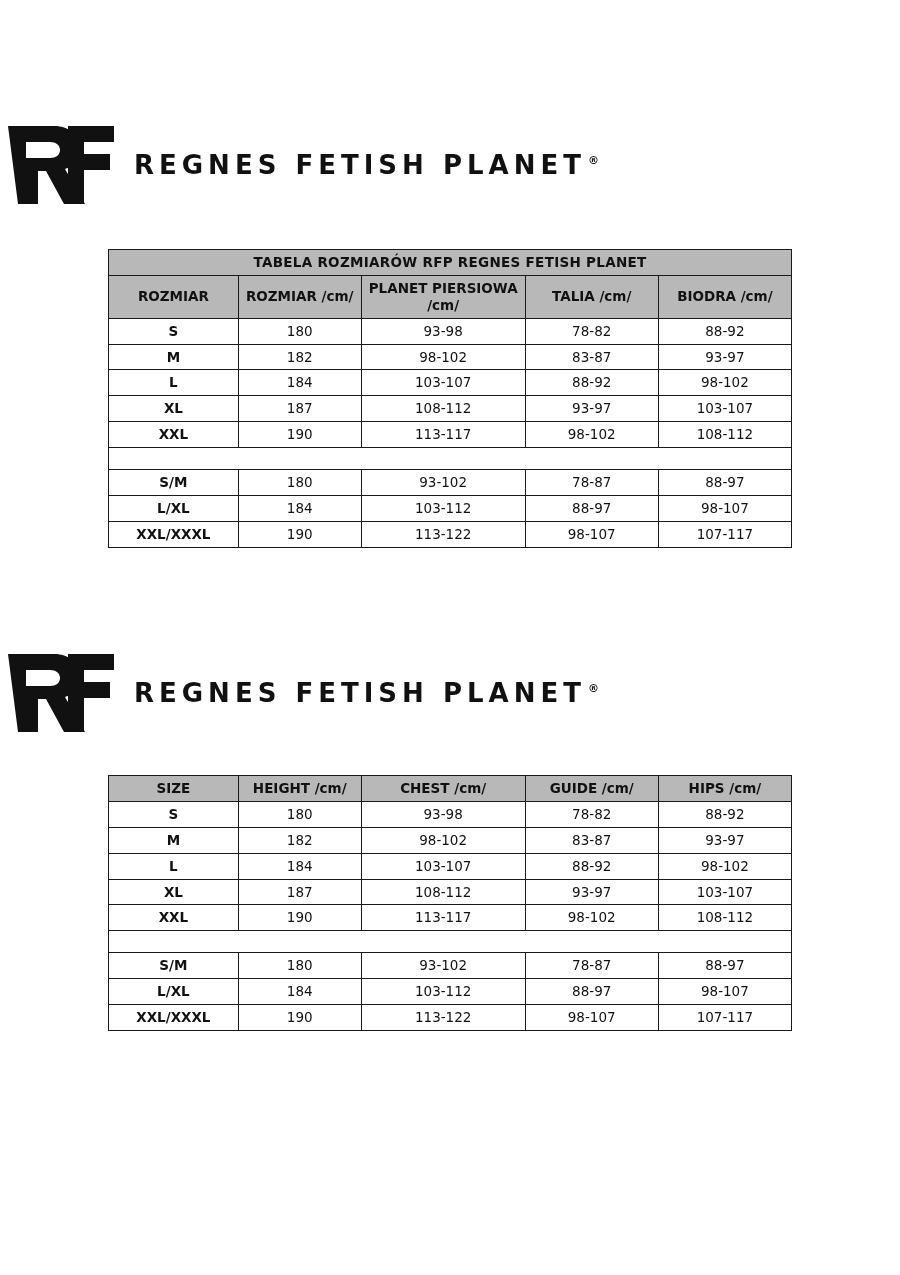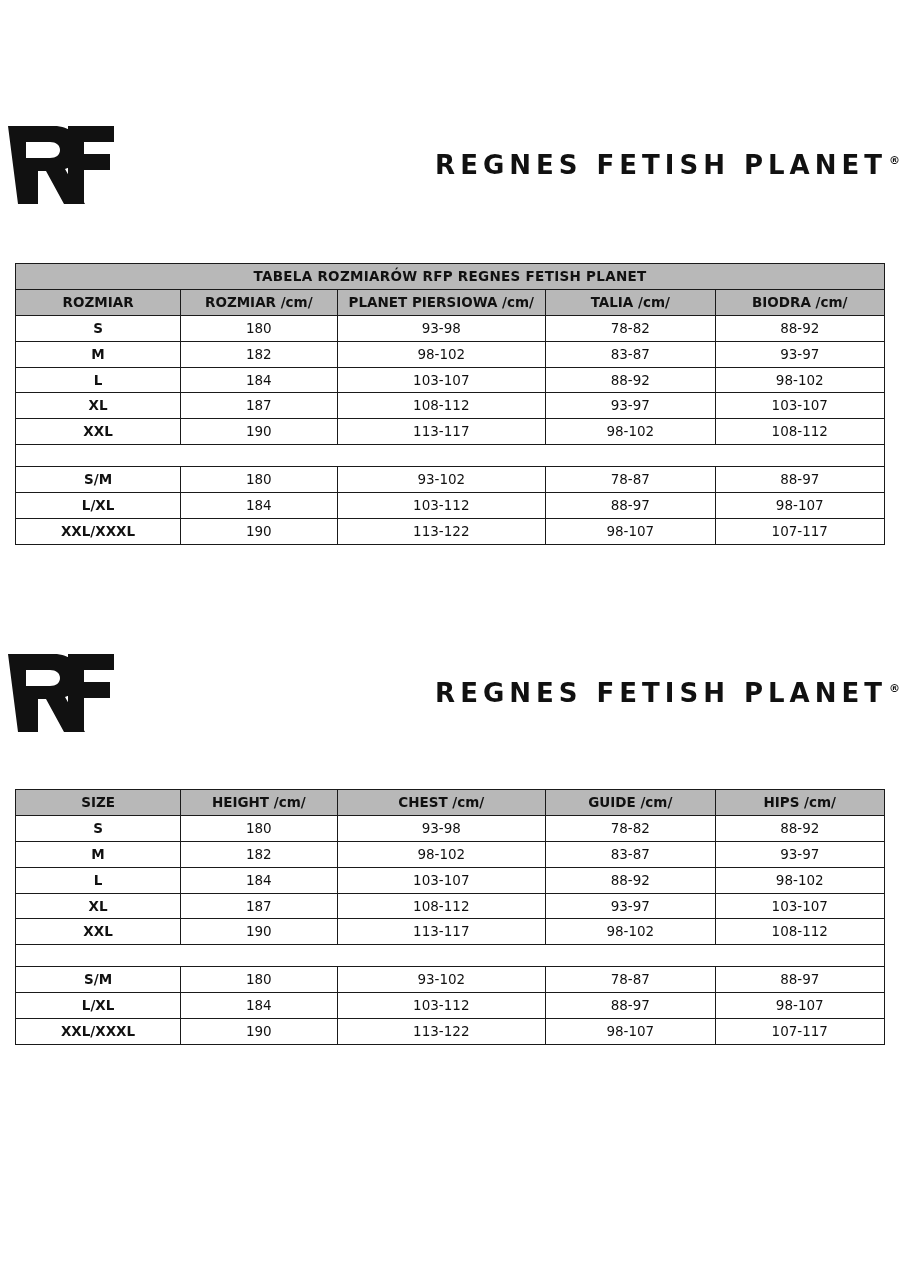--- a/index.html
+++ b/index.html
@@ -21,21 +21,21 @@
     left: 0;
     width: 900px;
   }
   #section-1 { top: 120px; }
   #section-2 { top: 648px; }
 
   
   .logo-row {
     display: flex;
     align-items: center;
-    justify-content: space-between;
+    justify-content: flex-start;
     gap: 14px;
   }
   .logo-mark {
     width: 120px;
     height: 90px;
     flex: 0 0 auto;
   }
   .logo-mark svg { display: block; }
   .logo-text {
     font-family: "DejaVu Sans", sans-serif;
@@ -48,22 +48,22 @@
   }
   .logo-reg {
     font-size: 11px;
     vertical-align: super;
     letter-spacing: 0;
     margin-left: 2px;
   }
 
   
   .table-wrap {
-    margin: 17px auto;
-    width: 870px;
+    margin: 3px auto;
+    width: 684px;
   }
   table.size-table {
     border-collapse: collapse;
     width: 100%;
     table-layout: fixed;
   }
   table.size-table td,
   table.size-table th {
     border: 1px solid #1a1a1a;
     text-align: center;

